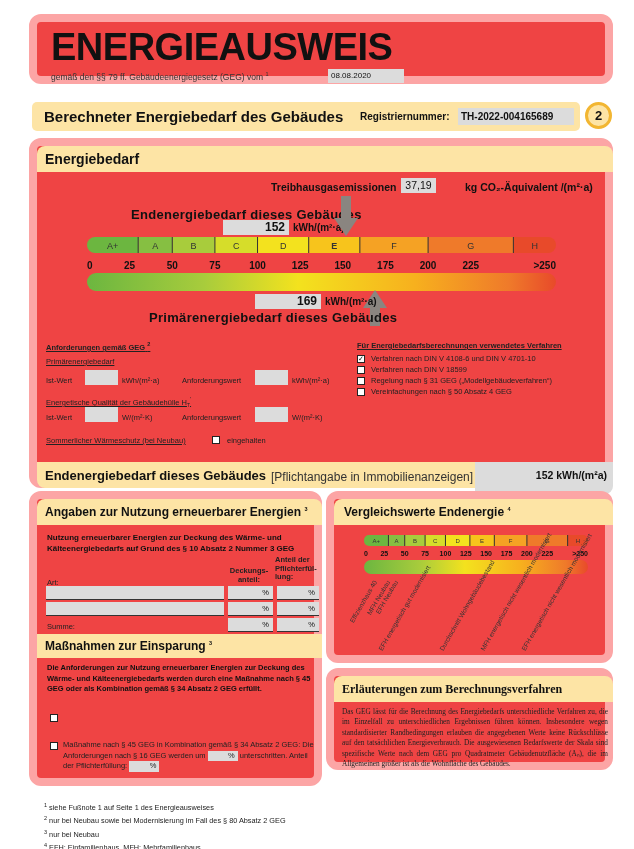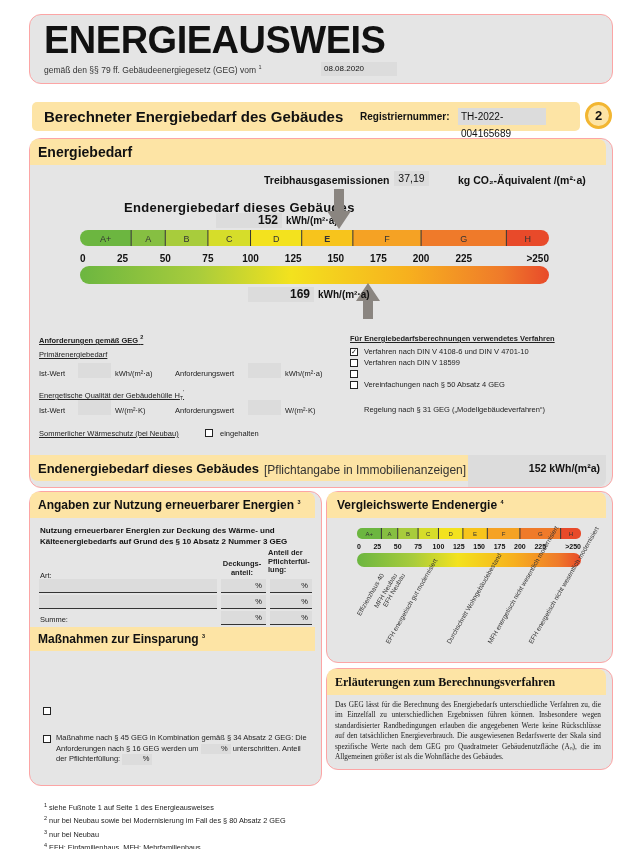--- a/index.html
+++ b/index.html
@@ -1,35 +1,35 @@
 <!DOCTYPE html>
 <html><head>
 <meta charset="utf-8">
 <style>
   * { box-sizing: border-box; margin: 0; padding: 0; }
   html, body { width: 634px; height: 849px; background: #ffffff; overflow: hidden; }
   body { font-family: "Liberation Sans", sans-serif; color: #111; position: relative; }
 
   .abs { position: absolute; }
-  .frame { position: absolute; border: 1px solid #fca5a5; border-radius: 12px; background: #e5e5e5; }
+  .frame { position: absolute; border: 8px solid #fca5a5; border-radius: 12px; background: #ef4444; }
   .hdr { background: #fde4a5; }
   .grey { background: #dcdcdc; }
 
   
   #title-box { left: 29px; top: 14px; width: 584px; height: 70px; }
   #title-main { left: 14px; top: 4px; font-size: 38px; font-weight: bold; letter-spacing: -0.5px; line-height: 42px; }
   #title-sub { left: 336px; top: 22px; font-size: 16px; font-weight: bold; }
   #title-law { left: 14px; top: 49px; font-size: 8.5px; color: #333; }
   #title-date { left: 291px; top: 47px; width: 76px; height: 14px; font-size: 8px; padding-left: 3px; line-height: 14px; }
 
   
   #section-bar { left: 32px; top: 102px; width: 548px; height: 29px; background: #fde4a5; border-radius: 5px; }
   #section-title { left: 12px; top: 6px; font-size: 15px; font-weight: bold; }
   #reg-label { left: 328px; top: 9px; font-size: 10px; font-weight: bold; }
-  #reg-value { left: 426px; top: 6px; width: 88px; height: 17px; font-size: 10px; line-height: 17px; padding-left: 3px; }
+  #reg-value { left: 426px; top: 6px; width: 116px; height: 17px; font-size: 10px; line-height: 17px; padding-left: 3px; font-weight: bold; }
   #page-num { left: 585px; top: 102px; width: 27px; height: 27px; border: 3px solid #f2b632; border-radius: 50%; background: #fde4a5; text-align: center; font-weight: bold; font-size: 13px; line-height: 21px; }
 
   
   #eb-box { left: 29px; top: 138px; width: 584px; height: 350px; }
   #eb-head { left: 0; top: 0; width: 576px; height: 26px; border-radius: 8px 8px 0 0; }
   #eb-head-title { left: 8px; top: 5px; font-size: 14px; font-weight: bold; }
   #thg-label { left: 234px; top: 35px; font-size: 10.5px; font-weight: bold; }
   #thg-value { left: 364px; top: 32px; width: 35px; height: 15px; font-size: 10.5px; text-align: center; line-height: 15px; }
   #thg-unit { left: 428px; top: 35px; font-size: 10.5px; font-weight: bold; }
   #end-title { left: 94px; top: 61px; font-size: 13px; font-weight: bold; letter-spacing: 0.3px; }
@@ -168,20 +168,21 @@
 
   <svg class="abs" id="arrow-down" width="24" height="40" style="left: 297.229px;">
     <polygon points="7,0 17,0 17,22 24,22 12,40 0,22 7,22" fill="#8a8580"></polygon>
   </svg>
   <svg class="abs" id="arrow-up" width="24" height="36" style="left: 326.222px;">
     <polygon points="12,0 24,18 17,18 17,36 7,36 7,18 0,18" fill="#8a8580"></polygon>
   </svg>
 
   <div class="abs grey" id="prim-value">169</div>
   <div class="abs" id="prim-unit">kWh/(m²·a)</div>
+  <div class="abs" id="prim-title">Primärenergiebedarf dieses Gebäudes</div>
 
   <div class="abs small u" style="left:9px;top:195px;font-weight:bold;"><span>Anforderungen gemäß GEG</span> <sup>2</sup></div>
   <div class="abs small u" style="left:9px;top:211px;">Primärenergiebedarf</div>
   <div class="abs small" style="left:9px;top:230px;">Ist-Wert</div>
   <div class="inbox" style="left:48px;top:224px;"></div>
   <div class="abs small" style="left:85px;top:230px;">kWh/(m²·a)</div>
   <div class="abs small" style="left:145px;top:230px;">Anforderungswert</div>
   <div class="inbox" style="left:218px;top:224px;"></div>
   <div class="abs small" style="left:255px;top:230px;">kWh/(m²·a)</div>
 
@@ -197,21 +198,21 @@
   <div class="cb" style="left:175px;top:290px;"></div>
   <div class="abs small" style="left:190px;top:290px;">eingehalten</div>
 
   <div class="abs small u" style="left:320px;top:195px;font-weight:bold;">Für Energiebedarfsberechnungen verwendetes Verfahren</div>
   <div id="methods-list">
       <div class="cb" style="left: 320px; top: 209px;">✓</div>
       <div class="abs small" style="left: 334px; top: 208px;">Verfahren nach DIN V 4108-6 und DIN V 4701-10</div>
       <div class="cb" style="left: 320px; top: 220px;"></div>
       <div class="abs small" style="left: 334px; top: 219px;">Verfahren nach DIN V 18599</div>
       <div class="cb" style="left: 320px; top: 231px;"></div>
-      <div class="abs small" style="left: 334px; top: 230px; margin-top: 36px;">Regelung nach § 31 GEG („Modellgebäudeverfahren“)</div>
+      <div class="abs small" style="left: 334px; top: 230px;">Regelung nach § 31 GEG („Modellgebäudeverfahren“)</div>
       <div class="cb" style="left: 320px; top: 242px;"></div>
       <div class="abs small" style="left: 334px; top: 241px;">Vereinfachungen nach § 50 Absatz 4 GEG</div>
     </div>
 
   <div class="abs" id="end-bar">
     <div class="abs" id="end-bar-title">Endenergiebedarf dieses Gebäudes</div>
     <div class="abs" id="end-bar-note">[Pflichtangabe in Immobilienanzeigen]</div>
     <div class="abs" id="end-bar-valbox">
       <div class="abs" id="end-bar-val">152 kWh/(m²a)</div>
     </div>
@@ -234,20 +235,21 @@
       <div class="tcell" style="left: 191px; top: 103px; width: 45px;">%</div>
       <div class="tcell" style="left: 240px; top: 103px; width: 42px;">%</div>
     </div>
   <div class="abs small" style="left:10px;top:123px;">Summe:</div>
   <div class="tcell" style="left:191px;top:119px;width:45px;">%</div>
   <div class="tcell" style="left:240px;top:119px;width:42px;">%</div>
 
   <div class="abs hdr" id="mass-head">
     <div class="abs" id="mass-title"><span>Maßnahmen zur Einsparung</span> <sup>3</sup></div>
   </div>
+  <div class="abs" id="mass-desc">Die Anforderungen zur Nutzung erneuerbarer Energien zur Deckung des Wärme- und Kälteenergiebedarfs werden durch eine Maßnahme nach § 45 GEG oder als Kombination gemäß § 34 Absatz 2 GEG erfüllt.</div>
   <div class="cb" style="left:13px;top:215px;"></div>
   <div class="cb" style="left:13px;top:243px;"></div>
   <div class="mass-item" style="top:241px;">
     <span>Maßnahme nach § 45 GEG in Kombination gemäß § 34 Absatz 2 GEG: Die Anforderungen nach § 16 GEG werden um</span>
     <span style="display:inline-block;background:#dcdcdc;width:30px;text-align:right;padding-right:3px;">%</span>
     <span>unterschritten. Anteil der Pflichterfüllung:</span>
     <span style="display:inline-block;background:#dcdcdc;width:30px;text-align:right;padding-right:3px;">%</span>
   </div>
 </div>
 

